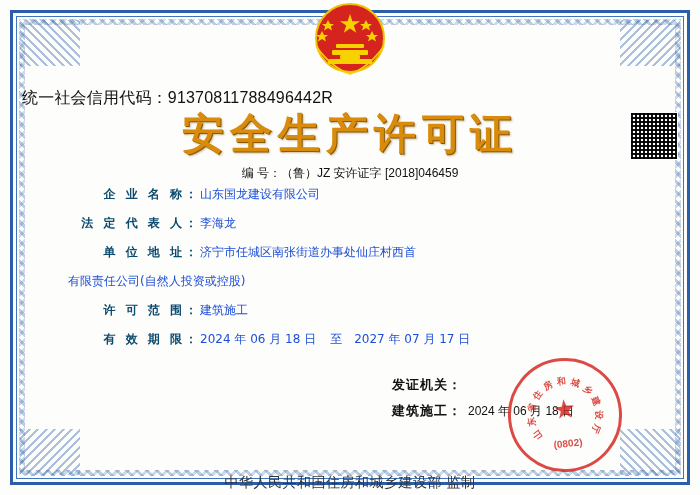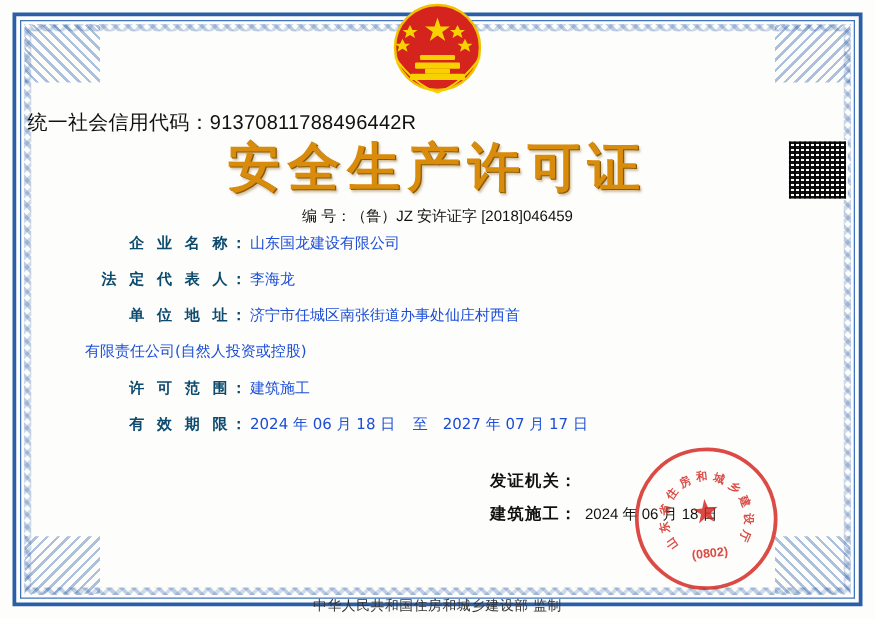--- a/index.html
+++ b/index.html
@@ -231,21 +231,21 @@
     font-size: 10px;
     font-weight: bold;
   }
 
   .footer {
     position: absolute;
     left: 0;
     right: 0;
     bottom: 3px;
     text-align: center;
-    font-size: 11px;
+    font-size: 14px;
     color: #333;
     letter-spacing: 0.5px;
   }
 </style>
 </head>
 <body>
 
 <div class="cert">
 
   <div class="frame-outer"></div>

